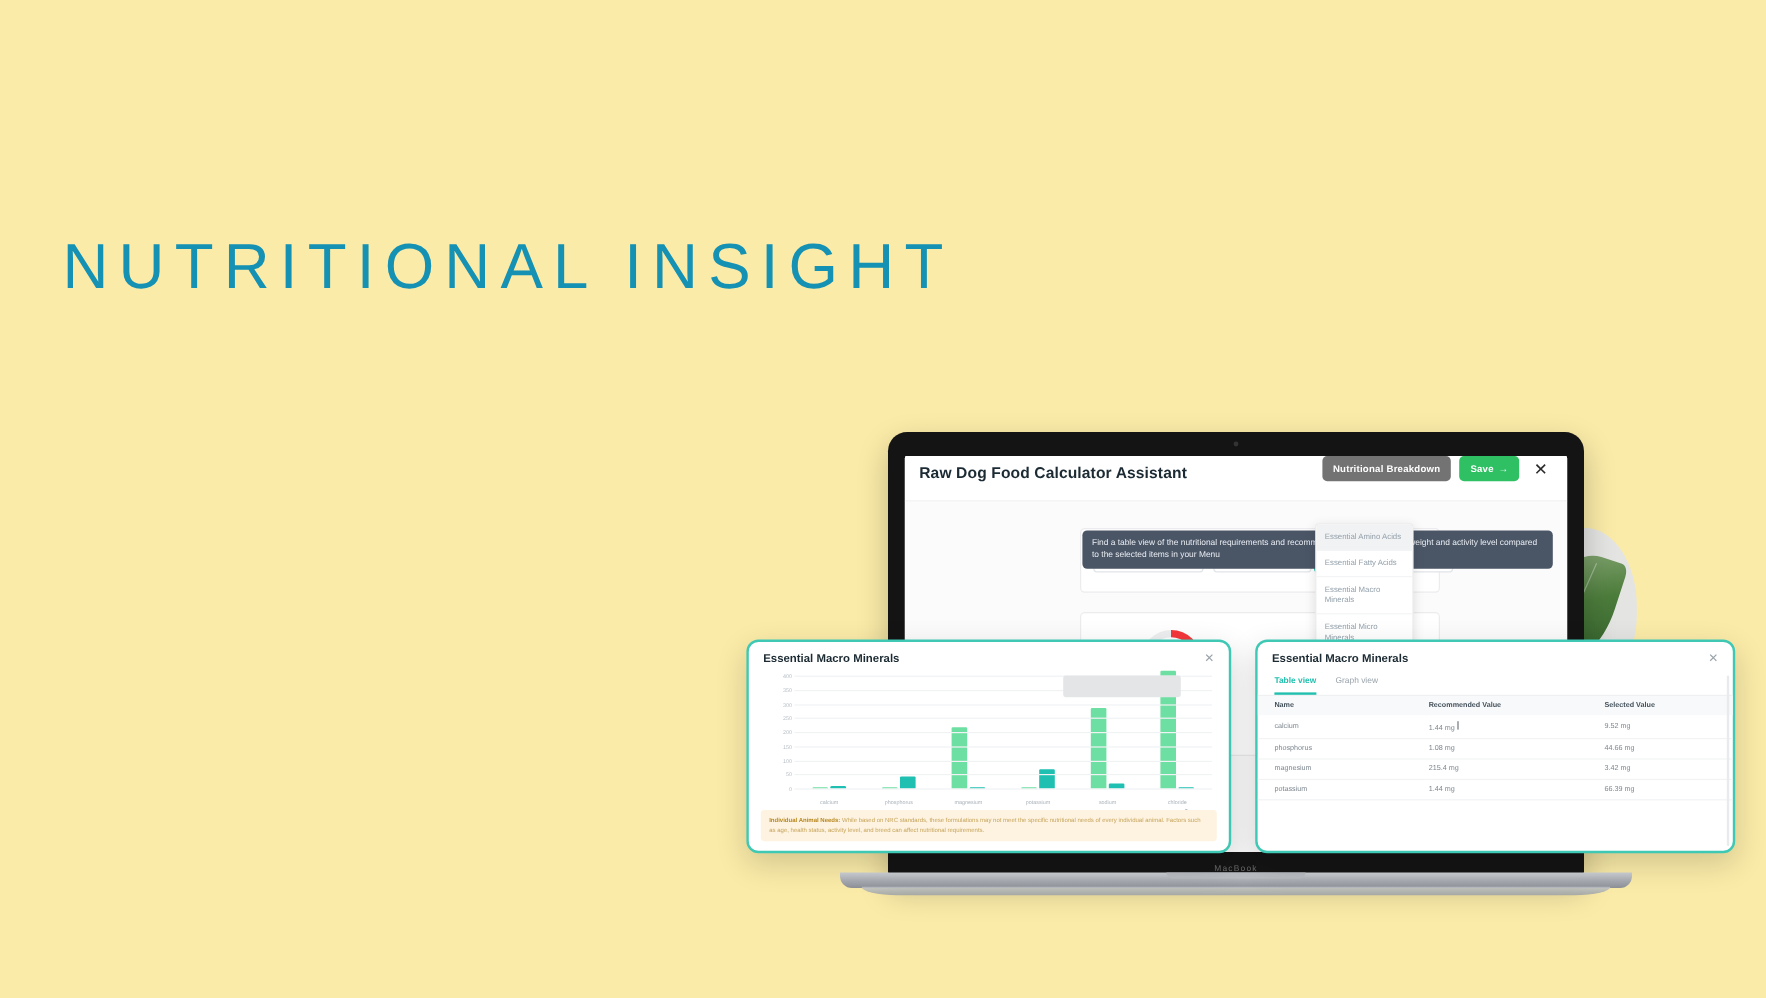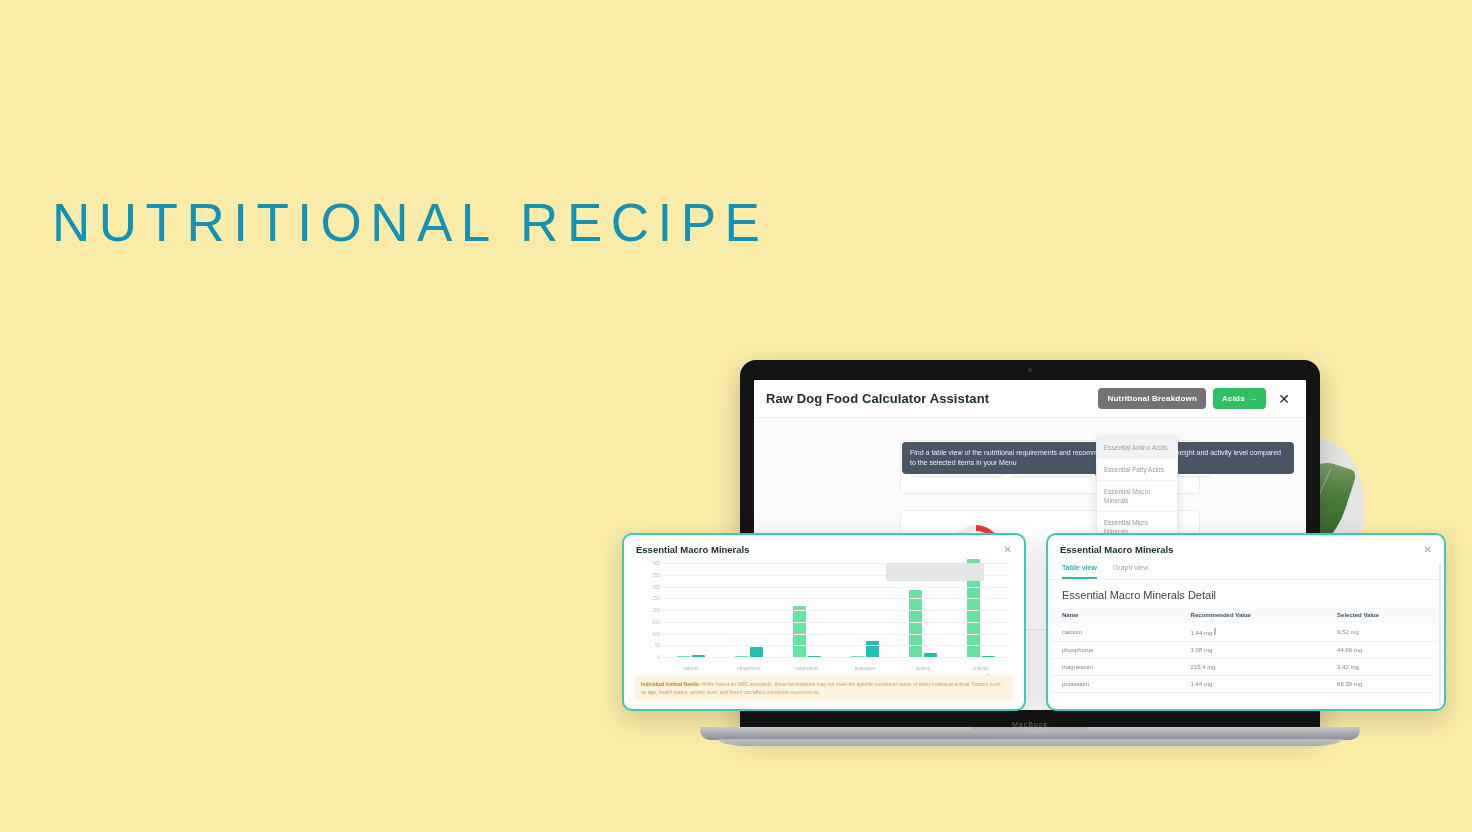--- a/index.html
+++ b/index.html
@@ -68,21 +68,21 @@
     transform: rotate(18deg);
   }
   #plant .leaf::after{
     content:""; position:absolute; left:48%; top:6%; width:1px; height:86%;
     background:rgba(255,255,255,.35); transform:rotate(6deg);
   }
 
   
   .app { position:absolute; inset:0; background:#ffffff; }
   .app-header {
-    height: 38px; display:flex; align-items:center; padding: 0 12px;
+    height: 38px; display:flex; align-items:flex-end; padding: 16px 12px;
     background:#fff; border-bottom:1px solid #efefef;
   }
   .app-title { font-size: 13px; font-weight: 700; color:#1c2b33; letter-spacing:.1px; }
   .app-header-spacer { flex:1; }
   .btn {
     font-size: 8px; font-weight: 700; color:#fff; border:none; cursor:pointer;
     border-radius: 4px; padding: 6px 9px; letter-spacing:.2px; white-space:nowrap;
   }
   .btn-teal { background:#737373; }
   .btn-green { background:#2fc063; display:flex; align-items:center; gap:4px; }
@@ -209,41 +209,41 @@
   .tbl th:nth-child(2), .tbl td:nth-child(2) { width:37%; }
   .val-ok { color:#22b573; }
   .val-bad { color:#f0594f; }
   .caret { position:absolute; right:3px; top:28px; width:2px; bottom:4px; background:#e8eaec; border-radius:2px; }
   .text-cursor { display:inline-block; width:1px; height:7px; border-left:1px solid #70797f; border-right:1px solid #70797f; margin-left:2px; transform:scaleX(.5); }
 </style>
 </head>
 <body>
 
 <div id="hero">
-  <div class="line">NUTRITIONAL RECIPE</div>
+  <div class="line">NUTRITIONAL INSIGHT</div>
 </div>
 
 <div id="plant">
   <div class="pot"></div>
   <div class="leaf"></div>
 </div>
 
 <div id="laptop">
   <div id="laptop-lid">
     <div id="laptop-cam"></div>
     <div id="laptop-screen">
 
       <div class="app">
 
         <div class="app-header">
           <div class="app-title">Raw Dog Food Calculator Assistant</div>
           <div class="app-header-spacer"></div>
           <button class="btn btn-teal">Nutritional Breakdown</button>
           <button class="btn btn-green" style="margin-left:7px;">
-            <span>Acids</span>
+            <span>Save</span>
             <span>→</span>
           </button>
           <div class="close-x">✕</div>
         </div>
 
         <div class="app-body">
 
           <div class="form-card">
             <div class="form-row">
               <div class="fld">
@@ -385,21 +385,20 @@
     <div class="panel-title">Essential Macro Minerals</div>
     <div class="sp"></div>
     <div class="panel-x">✕</div>
   </div>
 
   <div class="tabs">
     <div class="tab active">Table view</div>
     <div class="tab">Graph view</div>
   </div>
 
-  <div class="tbl-title">Essential Macro Minerals Detail</div>
 
   <table class="tbl">
     <thead>
       <tr>
         <th>Name</th>
         <th>Recommended Value</th>
         <th>Selected Value</th>
       </tr>
     </thead>
     <tbody id="table-body">

